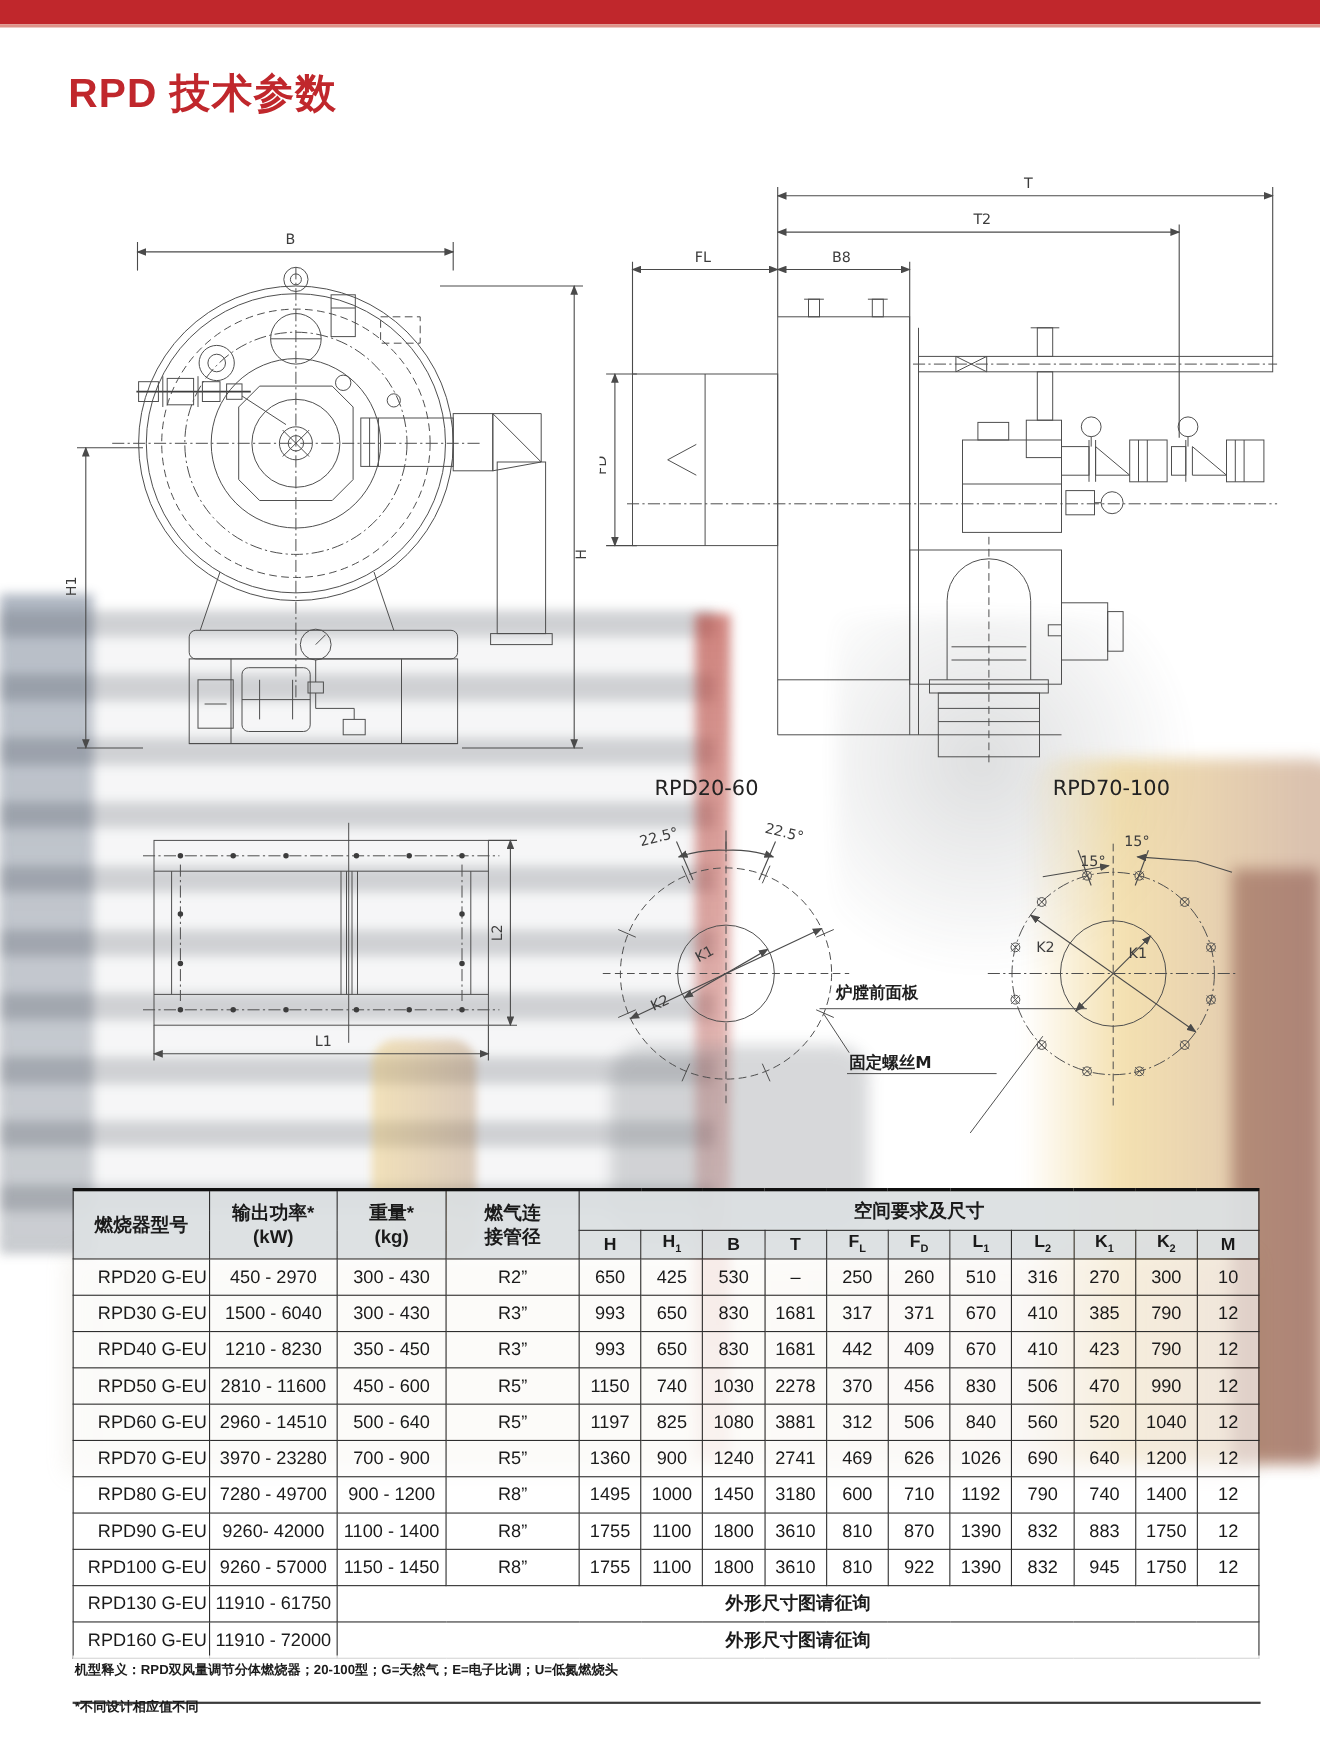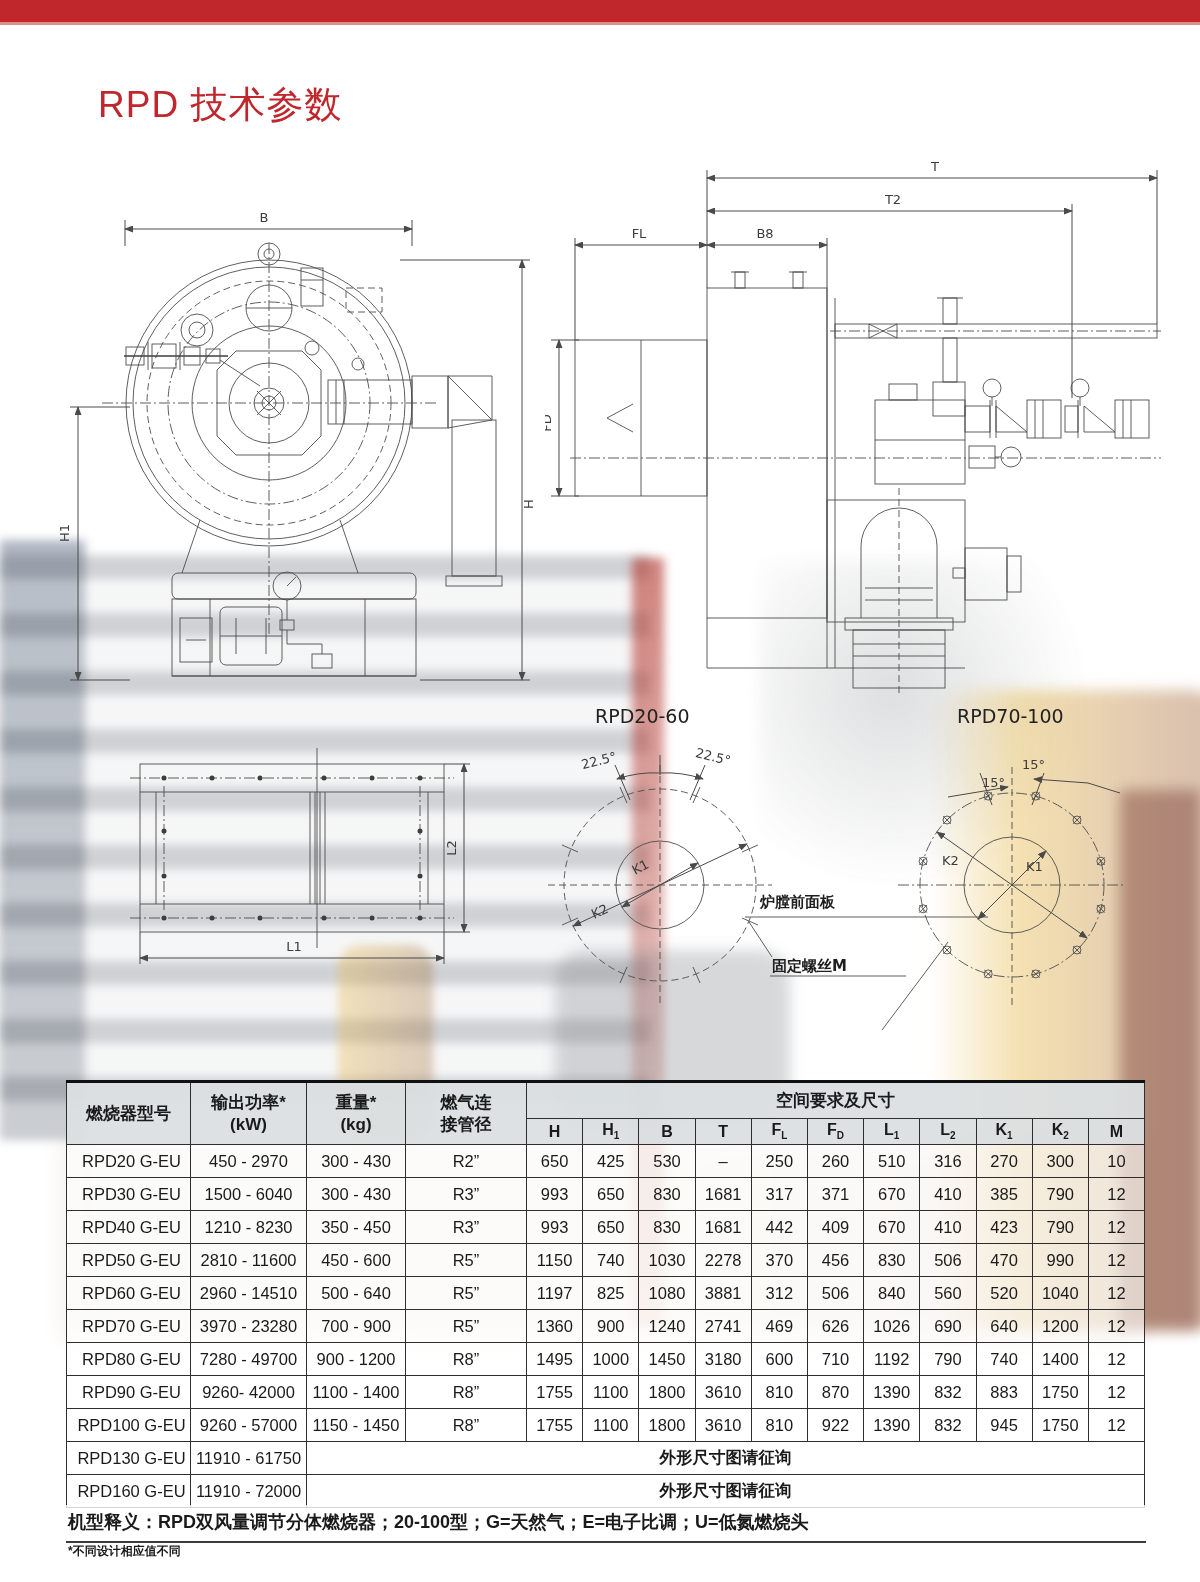--- a/index.html
+++ b/index.html
@@ -2,21 +2,21 @@
 <html><head>
 <meta charset="utf-8">
 <style>
   html,body{margin:0;padding:0;background:#fff;}
   .page{position:relative;width:1200px;height:1582px;background:#fff;overflow:hidden;
         font-family:"Liberation Sans",sans-serif;color:#1a1a1a;}
   
   .topbar{position:absolute;left:0;top:0;width:1200px;height:22px;}
   .topbar-line{position:absolute;left:0;top:22px;width:1200px;height:3px;}
   
-  .page-title{position:absolute;left:62px;top:80px;font-size:37px;font-weight:normal;letter-spacing:1px;margin-left:36px;}
+  .page-title{position:absolute;left:62px;top:60px;font-size:37px;font-weight:bold;letter-spacing:1px;}
 
   
   .photo-layer{position:absolute;left:0;top:0;width:1200px;height:1582px;z-index:0;pointer-events:none;}
   .ph{position:absolute;filter:blur(5px);}
   .ph-slats{left:0;top:555px;width:650px;height:580px;opacity:.38;
     background:repeating-linear-gradient(180deg,rgba(90,96,106,.75) 0 24px,rgba(210,213,216,.55) 24px 58px);}
   .ph-dark-left{left:0;top:540px;width:85px;height:600px;opacity:.5;
     background:linear-gradient(180deg,rgba(45,65,95,.75),rgba(60,70,85,.55));}
   .ph-red-stripe{left:632px;top:558px;width:32px;height:770px;
     background:linear-gradient(180deg,rgba(178,52,42,.60),rgba(178,52,42,.12));}
@@ -49,24 +49,24 @@
   .spec-table{position:absolute;left:66px;top:1080px;width:1078px;z-index:3;
     border-collapse:collapse;table-layout:fixed;}
   .spec-table th,.spec-table td{border:1px solid #2e2e2e;text-align:center;vertical-align:middle;
     padding:0 2px;overflow:hidden;white-space:nowrap;}
   .spec-table{border-top:3px solid #101010;}
   .spec-table thead th{background:rgba(219,223,226,.95);font-weight:bold;font-size:17px;line-height:1.25;}
   .spec-table thead tr:first-child th{height:35px;}
   .spec-table thead tr:last-child th{height:25px;font-size:16px;}
   .spec-table thead th sub{font-size:10px;}
   .spec-table tbody td{background:rgba(255,255,255,.62);font-size:16.5px;height:32px;}
-  .spec-table td.model-cell{text-align:center;padding-left:8px;}
+  .spec-table td.model-cell{text-align:right;padding-left:8px;}
   .spec-table td.consult-cell{font-weight:bold;font-size:16.5px;font-family:Liberation Serif, serif;}
   .legend-note{position:absolute;left:66px;top:1505px;width:1078px;z-index:3;
-    font-size:18px;font-weight:bold;padding:5px 0 7px 2px;border-bottom:2px solid #3a3a3a;background:rgba(255,255,255,.8);}
+    font-size:12px;font-weight:bold;padding:5px 0 20px 2px;border-bottom:2px solid #3a3a3a;background:rgba(255,255,255,.8);}
   .footnote{position:absolute;left:68px;top:1543px;z-index:3;font-size:12px;font-weight:bold;}
 </style>
 </head>
 <body>
 
 <div class="page">
 
   <svg width="0" height="0" style="position:absolute">
     <defs>
       <marker id="arrE" markerWidth="9" markerHeight="7" refX="8" refY="3.5" orient="auto">

